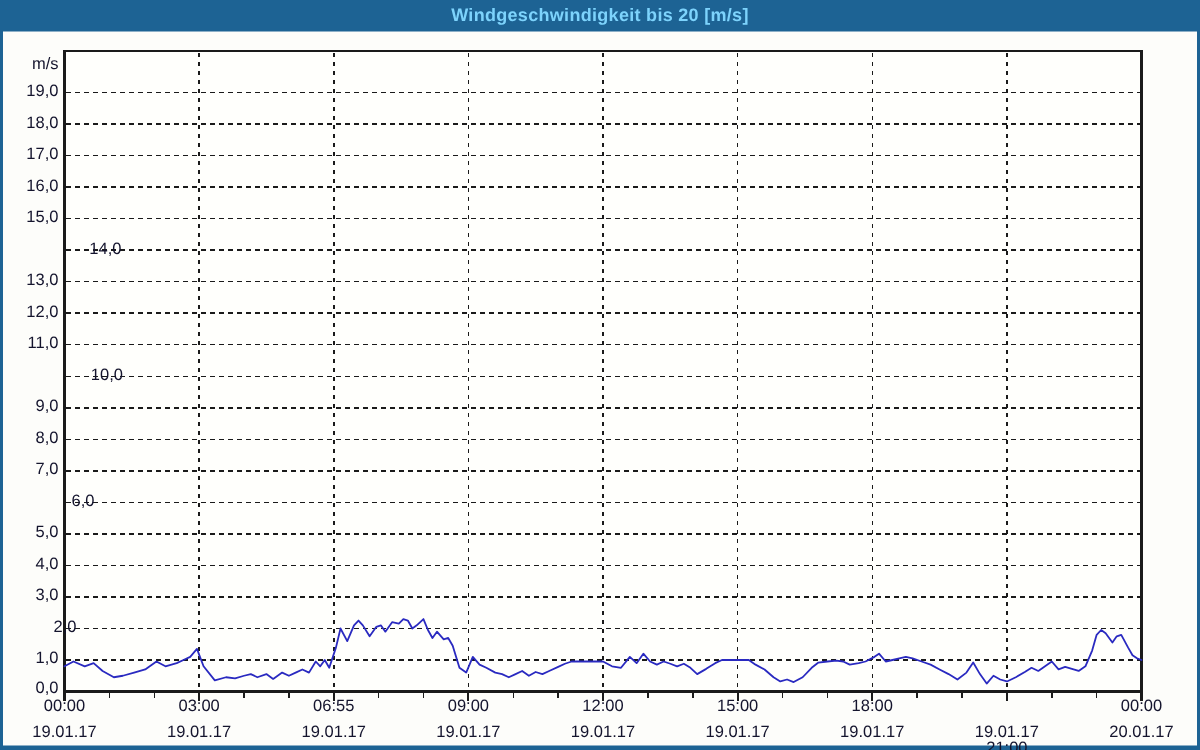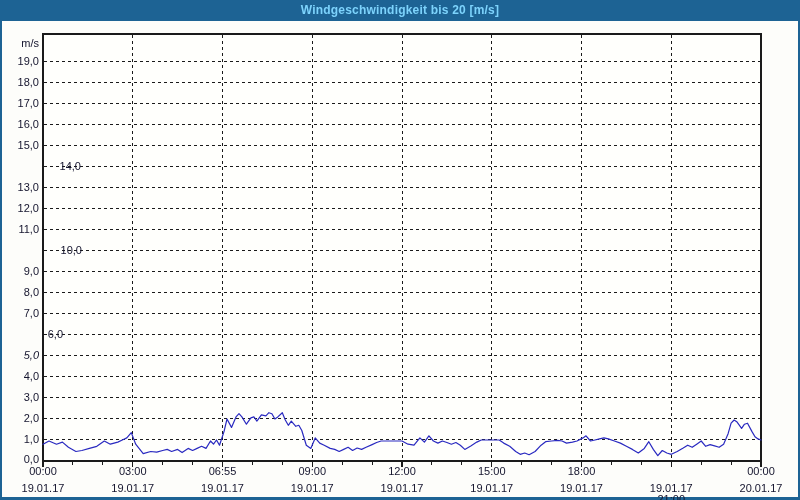--- a/index.html
+++ b/index.html
@@ -98,24 +98,24 @@
       <line x1="699.1666666666667" y1="461" x2="699.1666666666667" y2="465" stroke="#1a1a1a" stroke-width="1" shape-rendering="crispEdges"></line>
       <line x1="729.0833333333334" y1="461" x2="729.0833333333334" y2="465" stroke="#1a1a1a" stroke-width="1" shape-rendering="crispEdges"></line>
       <line x1="759" y1="461" x2="759" y2="467" stroke="#1a1a1a" stroke-width="1.4" shape-rendering="crispEdges"></line>
       <polyline points="41.0,444.2 47.0,441.0 54.5,444.2 60.4,442.1 66.4,447.3 73.9,451.5 79.9,450.5 87.4,448.4 94.8,446.3 102.3,441.0 108.3,444.2 115.8,442.1 120.3,440.0 124.8,437.9 129.3,432.6 133.7,444.2 141.2,453.6 148.7,451.5 154.7,452.2 160.7,450.5 165.2,449.4 169.6,451.5 175.6,449.4 180.1,452.6 186.1,448.4 190.6,450.5 195.1,448.4 199.6,446.3 204.0,448.4 208.5,441.0 211.5,444.2 214.5,440.0 217.5,445.2 222.0,431.6 225.0,419.0 229.5,427.4 234.0,416.9 237.0,413.7 239.9,416.9 244.4,424.2 248.9,417.9 251.9,416.9 254.9,421.1 259.4,414.8 263.9,415.8 266.9,412.7 269.9,413.7 272.9,419.0 275.8,416.9 280.3,412.7 283.3,420.0 286.3,425.3 289.3,421.1 293.8,426.3 296.8,425.3 299.8,430.5 304.3,445.2 308.8,448.4 313.2,437.9 317.7,443.1 322.2,445.2 328.2,448.4 332.7,449.4 337.2,451.5 341.7,449.4 346.1,447.3 350.6,450.5 355.1,448.0 359.6,449.4 364.1,447.3 370.1,444.6 374.6,442.5 379.1,441.0 386.5,441.0 394.0,441.0 400.0,441.0 406.0,444.2 412.0,445.2 417.9,437.9 422.4,442.1 426.9,435.8 431.4,441.0 435.9,443.1 440.4,441.0 444.9,442.5 449.4,444.2 453.9,442.5 458.3,445.2 462.8,449.4 468.8,445.9 474.8,442.1 479.3,440.0 485.3,440.0 491.2,440.0 497.2,440.0 501.7,443.1 507.7,446.3 513.7,451.5 518.2,454.3 522.7,453.0 527.1,454.7 533.1,451.5 539.1,445.2 543.6,441.7 549.6,441.0 555.6,440.4 560.1,441.0 564.5,443.1 570.5,442.1 575.0,441.0 581.0,437.9 584.0,435.8 588.5,441.0 593.0,440.0 597.5,438.9 601.9,437.9 606.4,438.9 612.4,441.0 618.4,443.1 624.4,446.3 630.4,449.4 636.3,453.0 642.3,448.4 646.8,441.7 651.3,449.4 655.8,455.7 660.3,450.5 664.8,453.0 669.3,454.3 675.2,451.5 681.2,448.0 685.7,445.2 690.2,447.3 694.7,444.2 699.2,441.0 703.7,446.3 708.1,444.6 712.6,445.9 717.1,447.3 721.6,444.2 726.1,433.7 729.1,423.2 732.1,420.0 735.1,422.1 739.6,428.4 742.5,424.2 745.5,423.2 750.0,431.6 753.0,436.8 756.0,438.9 759.0,440.0" fill="none" stroke="#2a2ac0" stroke-width="1.2" stroke-linejoin="round" stroke-linecap="round"></polyline>
     </svg>
 
   <div id="labels-layer">
       <div class="yunit" style="left: 0px; width: 37px; top: 37px;">m/s</div>
       <div class="ylab" style="left: 0px; width: 37px; top: 453px;">0,0</div>
       <div class="ylab" style="left: 0px; width: 37px; top: 433.484px;">1,0</div>
-      <div class="ylab" style="left: 0px; width: 37px; top: 412.468px;">2,0</div>
+      <div class="ylab" style="left: 0px; width: 37px; top: 412.468px; padding-left: 12px;">2,0</div>
       <div class="ylab" style="left: 0px; width: 37px; top: 391.452px;">3,0</div>
       <div class="ylab" style="left: 0px; width: 37px; top: 370.436px;">4,0</div>
-      <div class="ylab" style="left: 0px; width: 37px; top: 349.42px; font-style: italic;">5,0</div>
+      <div class="ylab" style="left: 0px; width: 37px; top: 349.42px;">5,0</div>
       <div class="ylab" style="left: 0px; width: 37px; top: 328.404px; margin-left: 24px;">6,0</div>
       <div class="ylab" style="left: 0px; width: 37px; top: 307.388px;">7,0</div>
       <div class="ylab" style="left: 0px; width: 37px; top: 286.372px;">8,0</div>
       <div class="ylab" style="left: 0px; width: 37px; top: 265.356px;">9,0</div>
       <div class="ylab" style="left: 0px; width: 37px; top: 244.34px; margin-left: 43px;">10,0</div>
       <div class="ylab" style="left: 0px; width: 37px; top: 223.324px;">11,0</div>
       <div class="ylab" style="left: 0px; width: 37px; top: 202.308px;">12,0</div>
       <div class="ylab" style="left: 0px; width: 37px; top: 181.292px;">13,0</div>
       <div class="ylab" style="left: 0px; width: 37px; top: 160.276px; margin-left: 42px;">14,0</div>
       <div class="ylab" style="left: 0px; width: 37px; top: 139.26px;">15,0</div>

